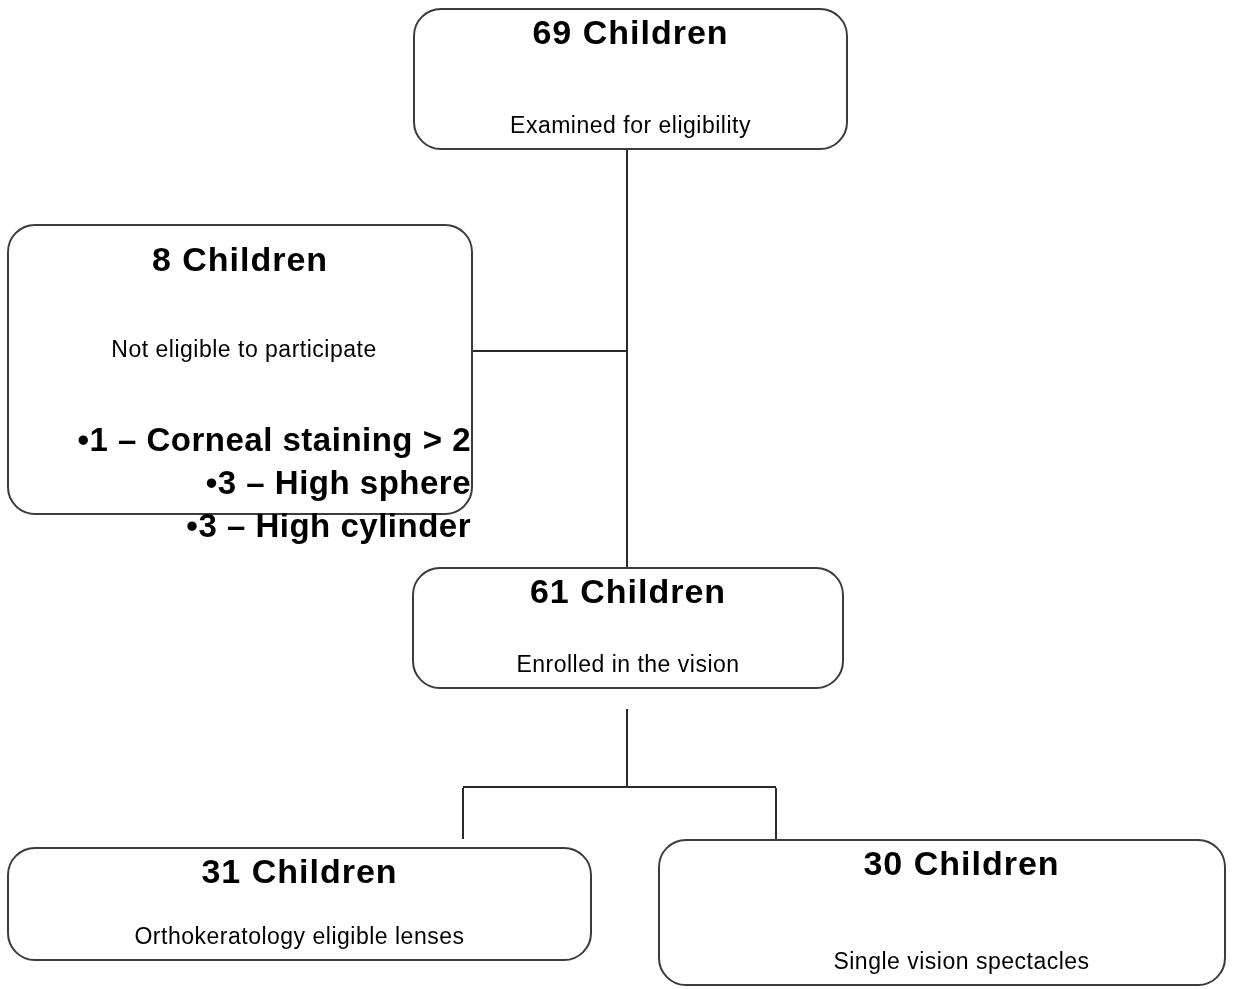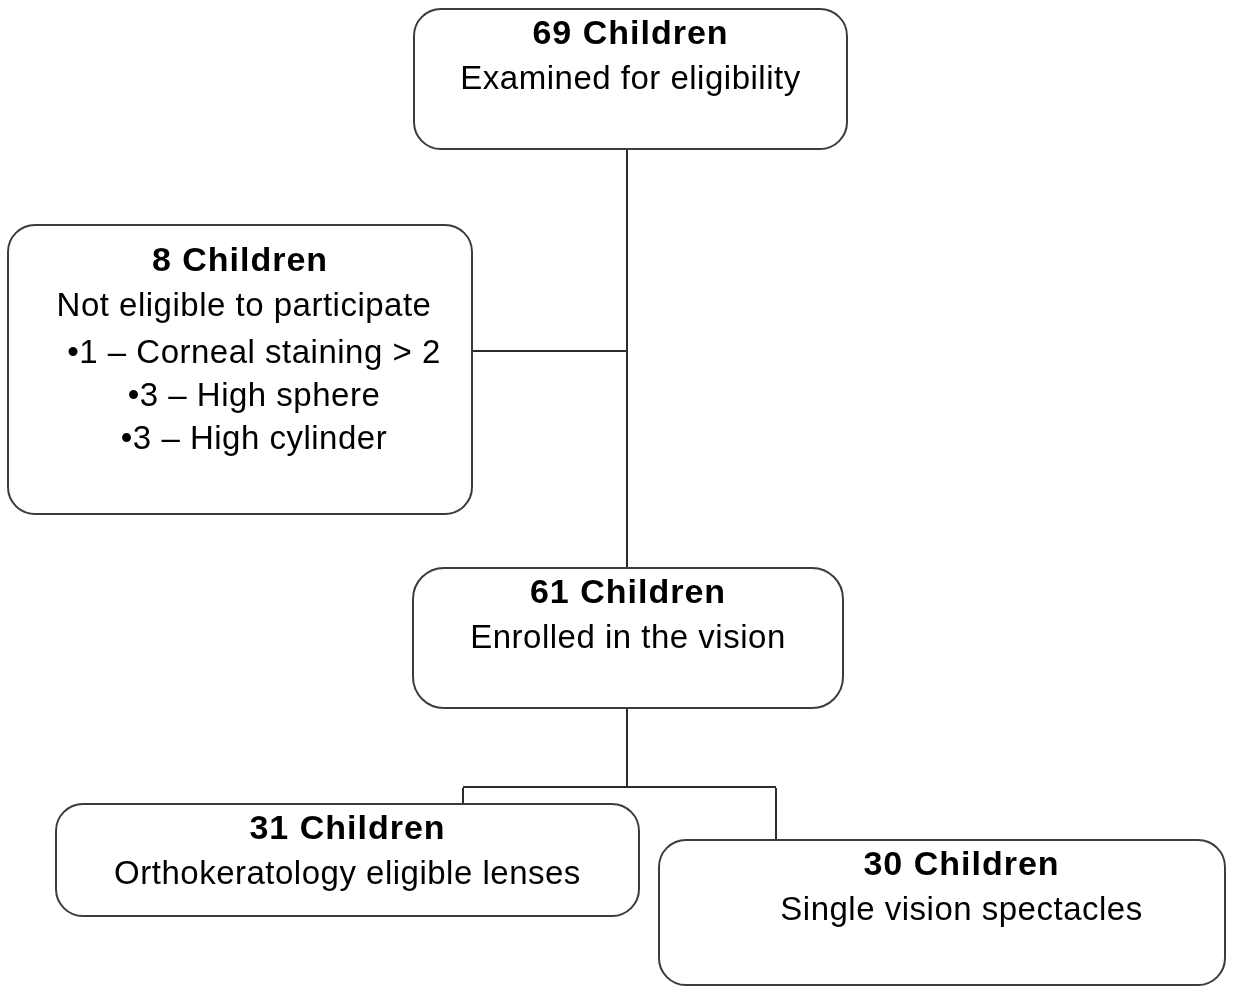--- a/index.html
+++ b/index.html
@@ -17,66 +17,68 @@
     color: #000000;
   }
   .box {
     position: absolute;
     background: #ffffff;
     border: 2px solid #3c3c3c;
     border-radius: 28px;
     box-sizing: border-box;
     display: flex;
     flex-direction: column;
-    justify-content: flex-start;
+    justify-content: space-between;
     align-items: center;
     text-align: center;
   }
   .count {
     font-size: 34px;
     font-weight: bold;
     line-height: 45px;
     letter-spacing: 1px;
     white-space: nowrap;
   }
   .label {
-    font-size: 33px;
+    font-size: 23px;
     line-height: 45px;
     letter-spacing: 0.5px;
     white-space: nowrap;
   }
   
   #box-not-eligible {
     justify-content: flex-start;
     padding-top: 10px;
+    gap: 44px;
   }
   #box-not-eligible .count { line-height: 46px; }
   #box-not-eligible .label { line-height: 46px; margin-left: 8px; }
   .bullets {
     width: 100%;
     box-sizing: border-box;
     padding-left: 28px;
-    text-align: center;
+    text-align: right;
     margin-top: 2px;
+    font-weight: bold;
   }
   .bullet-line {
     font-size: 33px;
     line-height: 43px;
     letter-spacing: 0.5px;
     white-space: nowrap;
   }
   .line {
     position: absolute;
     background: #2b2b2b;
   }
   
   #box-examined     { left: 413px; top:   8px; width: 435px; height: 142px; }
   #box-not-eligible { left:   7px; top: 224px; width: 466px; height: 291px; }
-  #box-enrolled     { left: 412px; top: 567px; width: 432px; height: 142px; border-radius: 32px; }
-  #box-ortho        { left:   7px; top: 803px; width: 585px; height: 114px; margin-left: 48px; }
+  #box-enrolled     { left: 412px; top: 567px; width: 432px; height: 122px; }
+  #box-ortho        { left:   7px; top: 847px; width: 585px; height: 114px; }
   #box-spectacles   { left: 658px; top: 839px; width: 568px; height: 147px; padding-left: 39px; }
   
   #line-top-to-enrolled   { left: 626px; top: 150px; width:   2px; height: 417px; }
   #line-excluded-branch   { left: 473px; top: 350px; width: 153px; height:   2px; }
   #line-enrolled-down     { left: 626px; top: 709px; width:   2px; height:  78px; }
   #line-split-horizontal  { left: 463px; top: 786px; width: 313px; height:   2px; }
   #line-drop-left         { left: 462px; top: 788px; width:   2px; height:  51px; }
   #line-drop-right        { left: 775px; top: 788px; width:   2px; height:  51px; }
 </style>
 </head>

